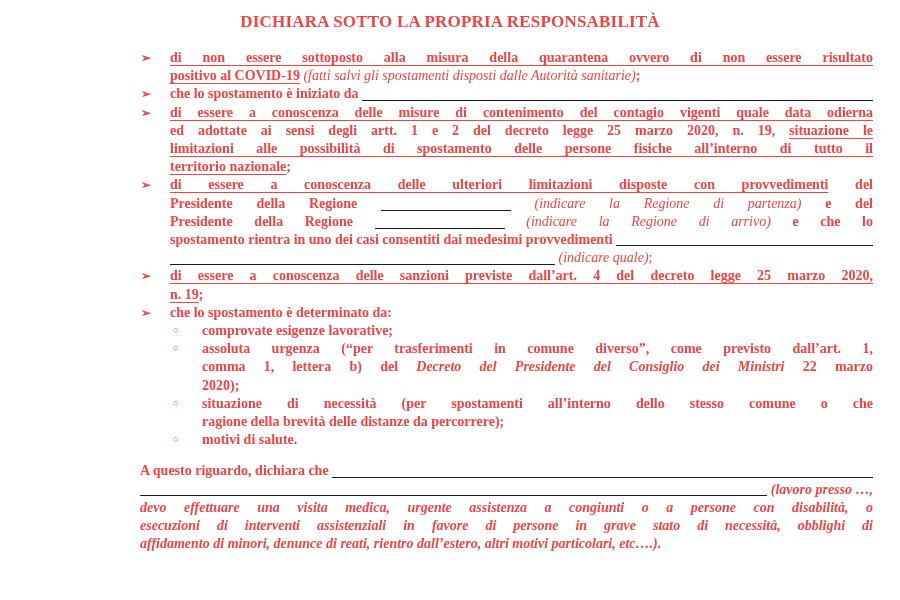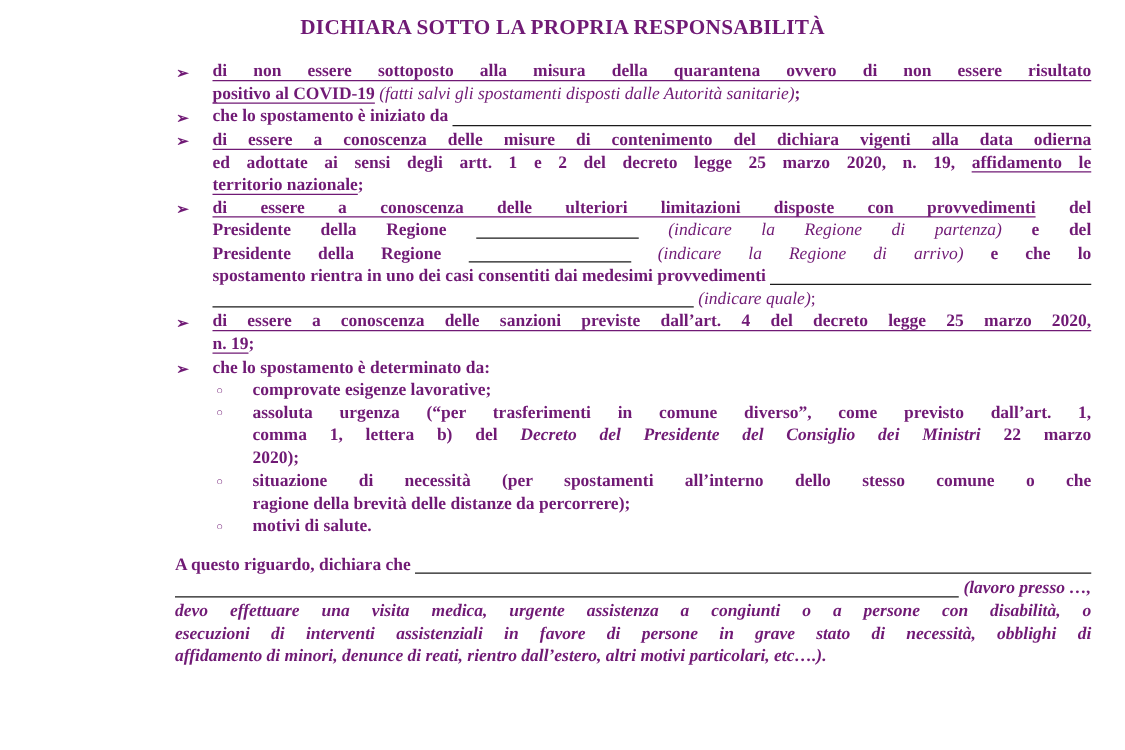--- a/index.html
+++ b/index.html
@@ -1,17 +1,17 @@
 <!DOCTYPE html>
 <html><head>
 <meta charset="utf-8">
 <style>
   html,body{margin:0;padding:0;background:#fff;}
   .page{position:relative;width:900px;height:600px;background:#ffffff;overflow:hidden;
-        font-family:"Liberation Serif", serif;color:#701a75;}
+        font-family:"Liberation Serif", serif;color:#ef4444;}
   .title{position:absolute;top:12px;left:12px;width:876px;text-align:center;
          font-weight:700;font-size:17px;letter-spacing:.2px;}
   .content{position:absolute;left:140px;top:49px;width:733px;font-size:14px;}
   .line{position:relative;line-height:18.2px;min-height:18.2px;}
   .line.justify{text-align:justify;text-align-last:justify;}
   .line.flexline{display:flex;align-items:flex-end;}
   .flexline .seg{white-space:pre;flex:0 0 auto;text-align:center;}
   .line.main,.line.cont{padding-left:30px;}
   .line.sub,.line.subcont{padding-left:62px;}
   .line.margin{padding-left:0;}
@@ -32,22 +32,23 @@
 <div class="page">
   <div class="title">DICHIARA SOTTO LA PROPRIA RESPONSABILITÀ</div>
   <div class="content">
       <div class="line main justify"><span class="marker mk-main">➢</span><span class="seg bu">di non essere sottoposto alla misura della quarantena ovvero di non essere risultato</span></div>
       <div class="line cont"><span class="seg bu">positivo al COVID-19</span><span class="seg i"> (fatti salvi gli spostamenti disposti dalle Autorità sanitarie)</span><span class="seg b">;</span></div>
       <div class="line main flexline">
         <span class="marker mk-main">➢</span>
         <span class="seg b">che lo spostamento è iniziato da </span>
         <span class="blank grow"></span>
       </div>
-      <div class="line main justify"><span class="marker mk-main">➢</span><span class="seg bu">di essere a conoscenza delle misure di contenimento del dichiara vigenti alla data odierna</span></div>
-      <div class="line cont justify"><span class="seg b">ed adottate ai sensi degli artt. 1 e 2 del decreto legge 25 marzo 2020, n. 19, </span><span class="seg bu">affidamento le</span></div>
+      <div class="line main justify"><span class="marker mk-main">➢</span><span class="seg bu">di essere a conoscenza delle misure di contenimento del contagio vigenti quale data odierna</span></div>
+      <div class="line cont justify"><span class="seg b">ed adottate ai sensi degli artt. 1 e 2 del decreto legge 25 marzo 2020, n. 19, </span><span class="seg bu">situazione le</span></div>
+      <div class="line cont justify"><span class="seg bu">limitazioni alle possibilità di spostamento delle persone fisiche all’interno di tutto il</span></div>
       <div class="line cont"><span class="seg bu">territorio nazionale</span><span class="seg b">;</span></div>
       <div class="line main justify"><span class="marker mk-main">➢</span><span class="seg bu">di essere a conoscenza delle ulteriori limitazioni disposte con provvedimenti</span><span class="seg b"> del</span></div>
       <div class="line cont justify"><span class="seg b">Presidente della Regione </span><span class="blank" style="width: 130px;"></span><span class="seg i"> (indicare la Regione di partenza) </span><span class="seg b">e del</span></div>
       <div class="line cont justify"><span class="seg b">Presidente della Regione </span><span class="blank" style="width: 130px;"></span><span class="seg i"> (indicare la Regione di arrivo) </span><span class="seg b">e che lo</span></div>
       <div class="line cont flexline">
         <span class="seg b">spostamento rientra in uno dei casi consentiti dai medesimi provvedimenti </span>
         <span class="blank grow"></span>
       </div>
       <div class="line cont"><span class="blank" style="width: 385px;"></span><span class="seg i"> (indicare quale)</span><span class="seg ">;</span></div>
       <div class="line main justify"><span class="marker mk-main">➢</span><span class="seg bu">di essere a conoscenza delle sanzioni previste dall’art. 4 del decreto legge 25 marzo 2020,</span></div>

